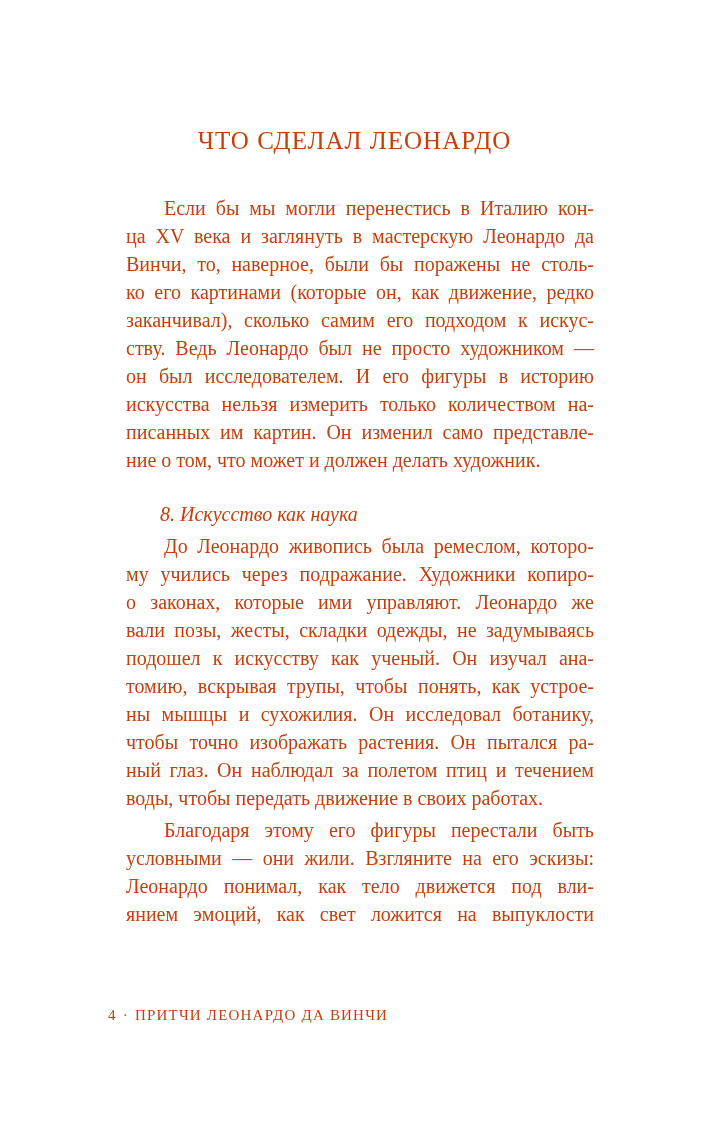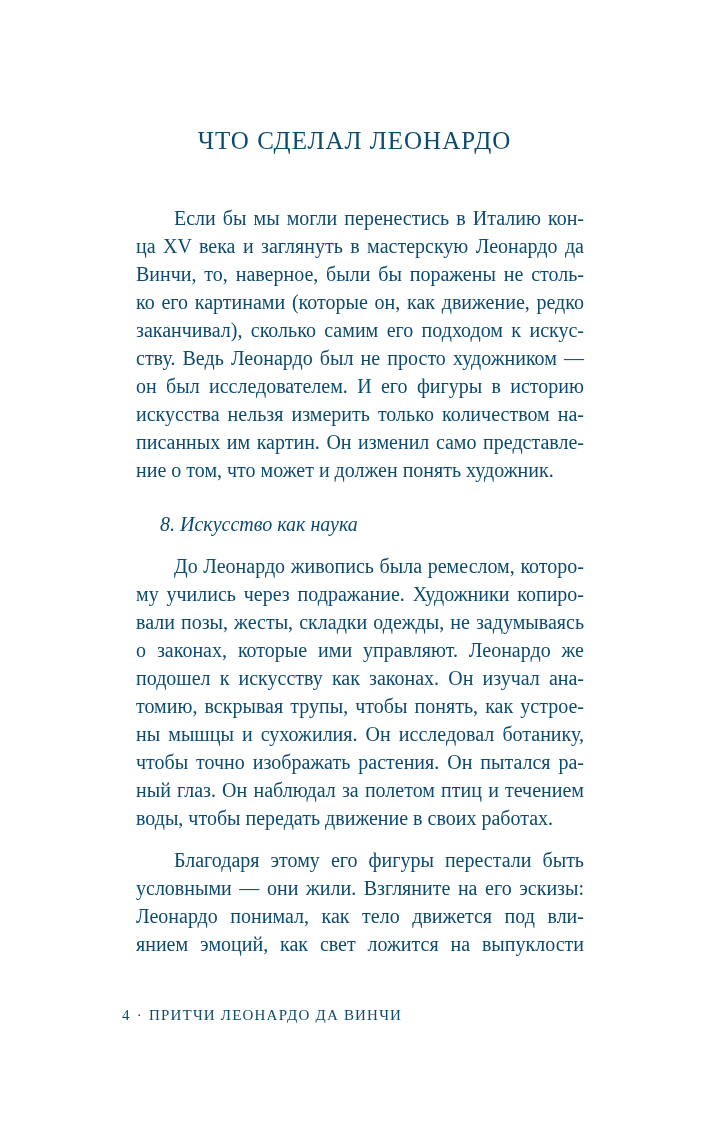--- a/index.html
+++ b/index.html
@@ -2,21 +2,21 @@
 <html><head>
 <meta charset="utf-8">
 <style>
   html, body { margin: 0; padding: 0; background: #e9e9e9; }
   .page {
     position: relative;
     width: 709px;
     height: 1122px;
     margin: 0 auto;
     background: #ffffff;
-    color: #0c4a6e;
+    color: #c2410c;
     font-family: "Liberation Serif", "DejaVu Serif", serif;
     overflow: hidden;
   }
   .chapter-title {
     position: absolute;
     top: 127px;
     left: 0;
     right: 0;
     text-align: center;
     font-size: 25px;
@@ -25,39 +25,39 @@
     margin: 0;
   }
   .page-content {
     position: absolute;
     top: 190px;
     left: 122px;
     width: 476px;
     font-size: 20px;
     line-height: 28px;
   }
-  .paragraph { margin: 14px; }
+  .paragraph { margin: 4px; }
   .line {
     text-align: justify;
     text-align-last: justify;
     white-space: normal;
   }
   .line.first { text-indent: 38px; }
   .line.last { text-align-last: left; }
   .section-heading {
     margin: 26px 0 0 0;
     padding-left: 38px;
     font-style: italic;
     font-size: 20px;
     line-height: 28px;
   }
   .page-footer {
     position: absolute;
     top: 1007px;
-    left: 122px;
+    left: 108px;
     font-size: 15px;
     letter-spacing: 1.2px;
     white-space: nowrap;
   }
   .page-footer .sep { padding: 0 6px; }
 </style>
 </head>
 <body>
 
 <div class="page">
@@ -67,29 +67,29 @@
       <div class="paragraph">
         <div class="line first">Если бы мы могли перенестись в Италию кон-</div>
         <div class="line">ца XV века и заглянуть в мастерскую Леонардо да</div>
         <div class="line">Винчи, то, наверное, были бы поражены не столь-</div>
         <div class="line">ко его картинами (которые он, как движение, редко</div>
         <div class="line">заканчивал), сколько самим его подходом к искус-</div>
         <div class="line">ству. Ведь Леонардо был не просто художником —</div>
         <div class="line">он был исследователем. И его фигуры в историю</div>
         <div class="line">искусства нельзя измерить только количеством на-</div>
         <div class="line">писанных им картин. Он изменил само представле-</div>
-        <div class="line last">ние о том, что может и должен понять художник.</div>
+        <div class="line last">ние о том, что может и должен делать художник.</div>
       </div>
       <div class="section-heading">8. Искусство как наука</div>
       <div class="paragraph">
         <div class="line first">До Леонардо живопись была ремеслом, которо-</div>
         <div class="line">му учились через подражание. Художники копиро-</div>
+        <div class="line">о законах, которые ими управляют. Леонардо же</div>
         <div class="line">вали позы, жесты, складки одежды, не задумываясь</div>
-        <div class="line">о законах, которые ими управляют. Леонардо же</div>
-        <div class="line">подошел к искусству как законах. Он изучал ана-</div>
+        <div class="line">подошел к искусству как ученый. Он изучал ана-</div>
         <div class="line">томию, вскрывая трупы, чтобы понять, как устрое-</div>
         <div class="line">ны мышцы и сухожилия. Он исследовал ботанику,</div>
         <div class="line">чтобы точно изображать растения. Он пытался ра-</div>
         <div class="line">ный глаз. Он наблюдал за полетом птиц и течением</div>
         <div class="line last">воды, чтобы передать движение в своих работах.</div>
       </div>
       <div class="paragraph">
         <div class="line first">Благодаря этому его фигуры перестали быть</div>
         <div class="line">условными — они жили. Взгляните на его эскизы:</div>
         <div class="line">Леонардо понимал, как тело движется под вли-</div>

